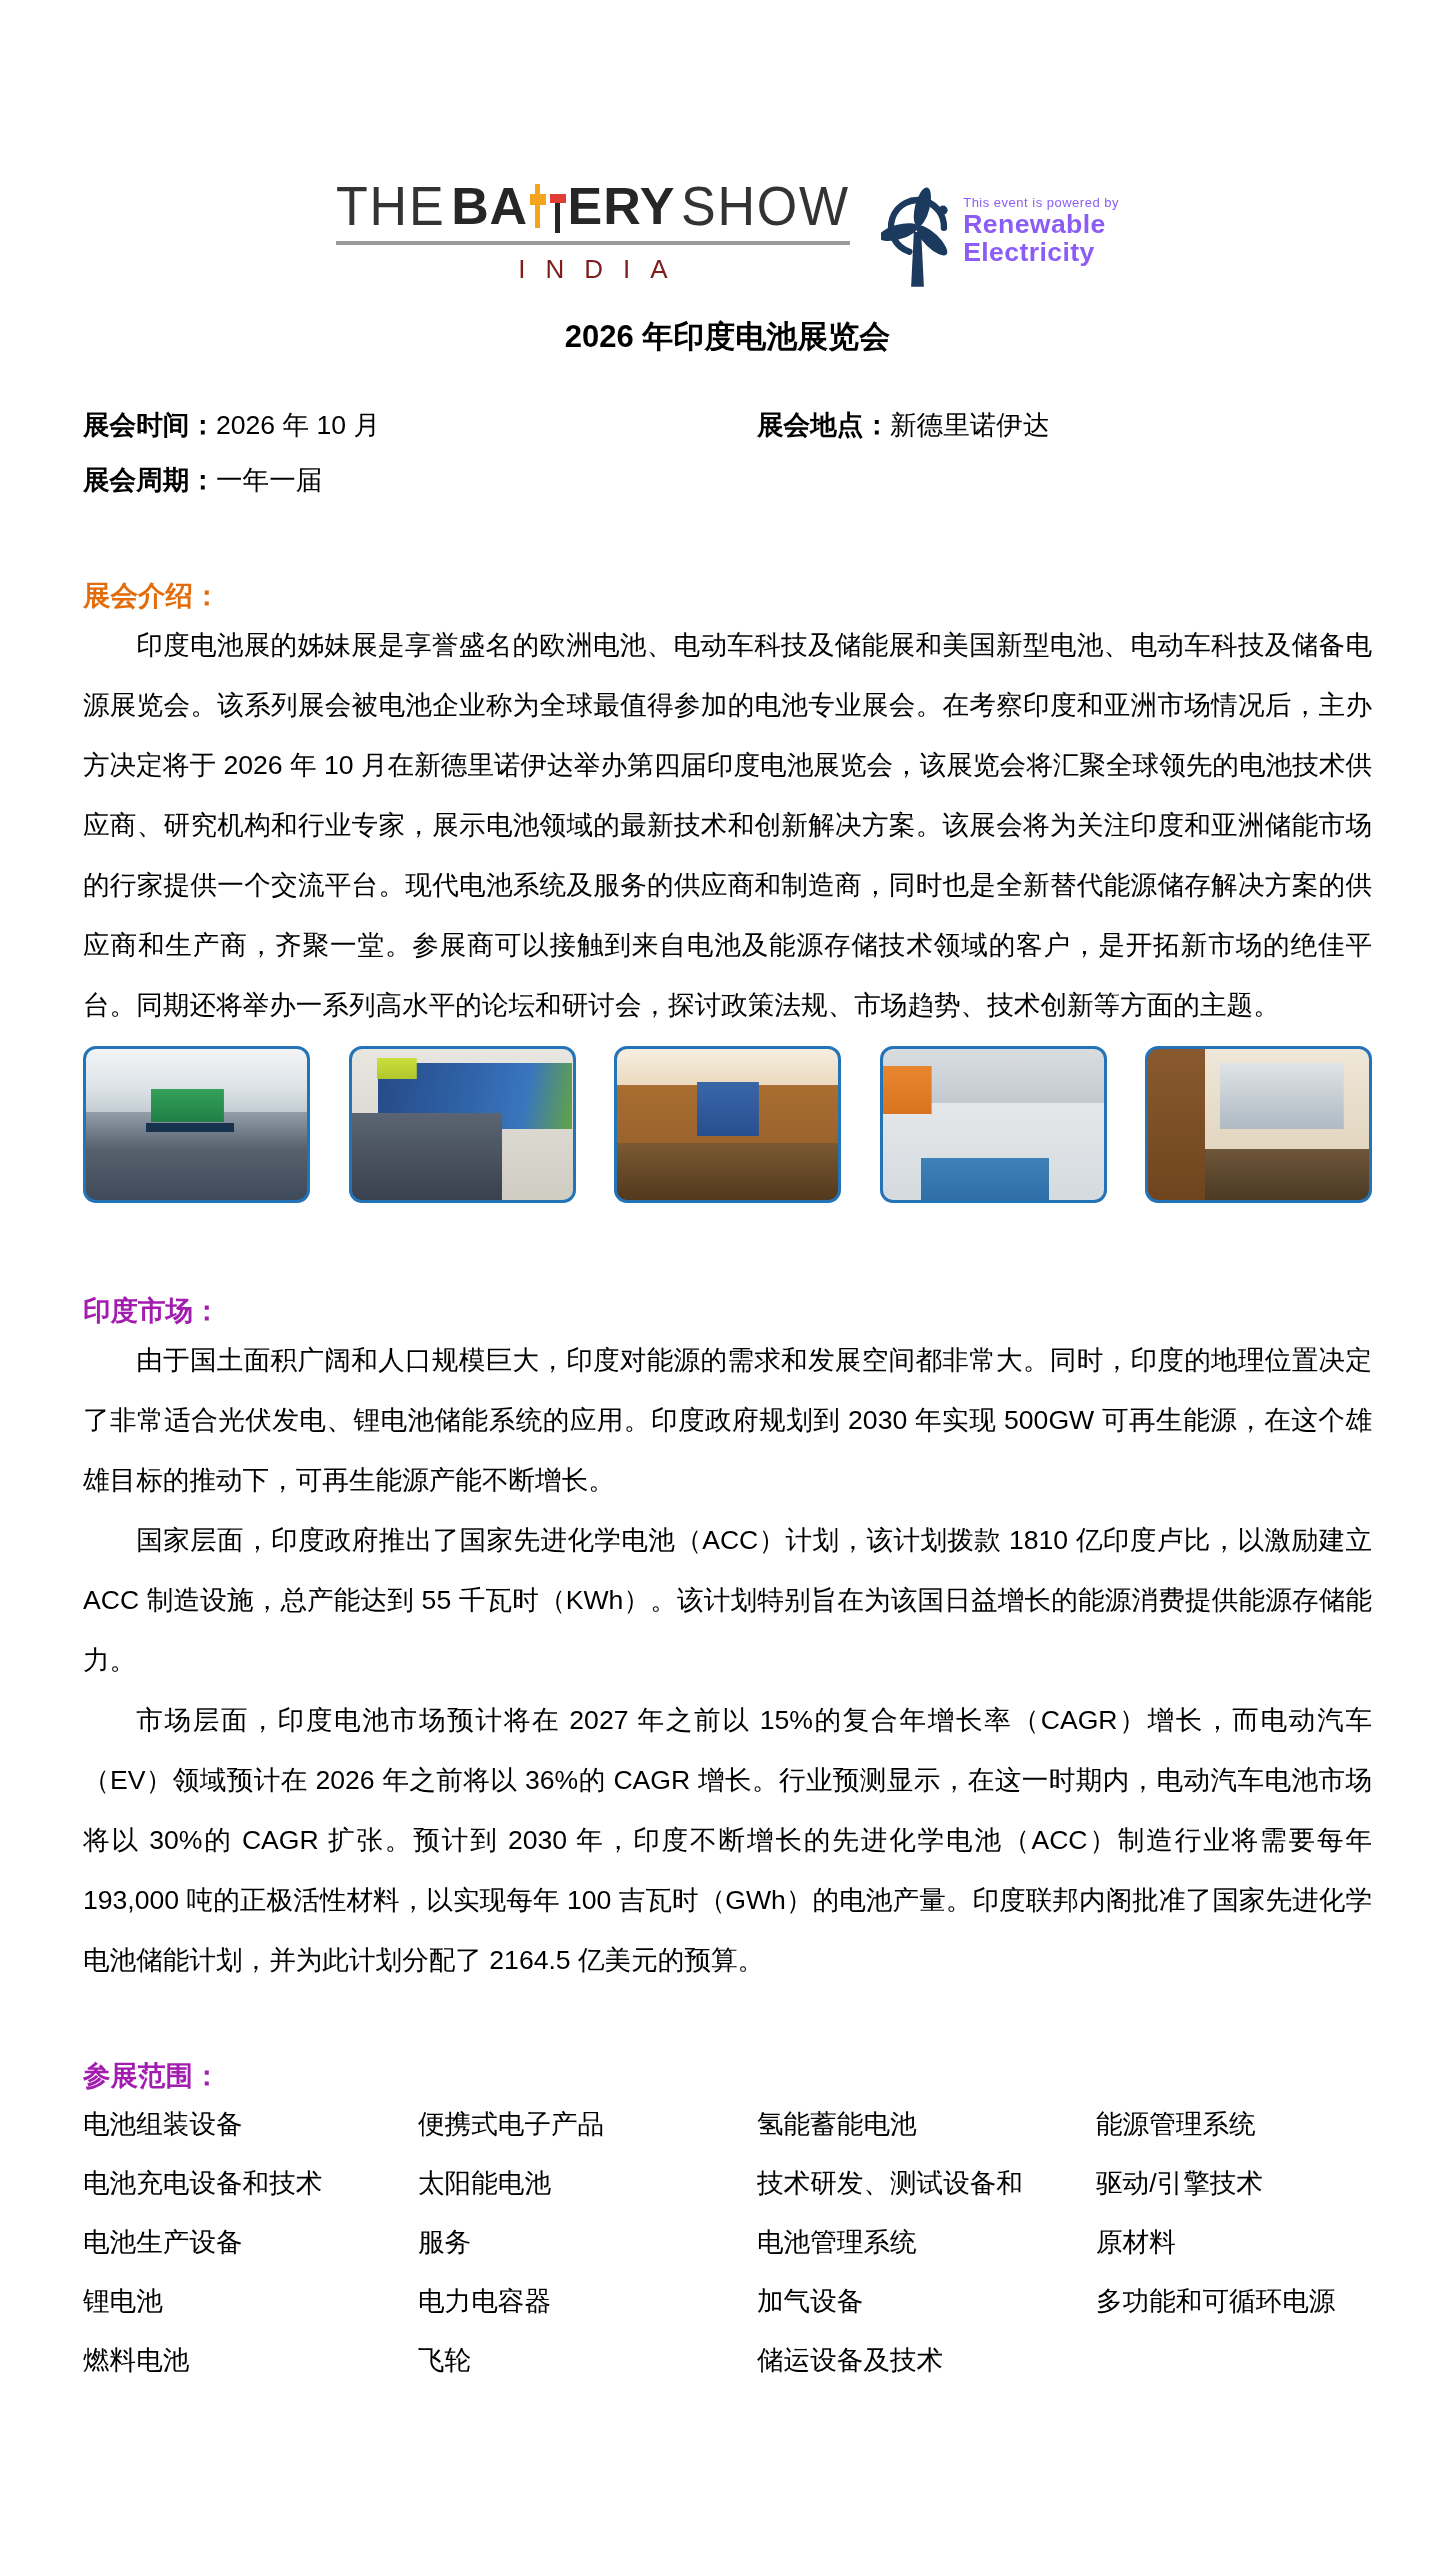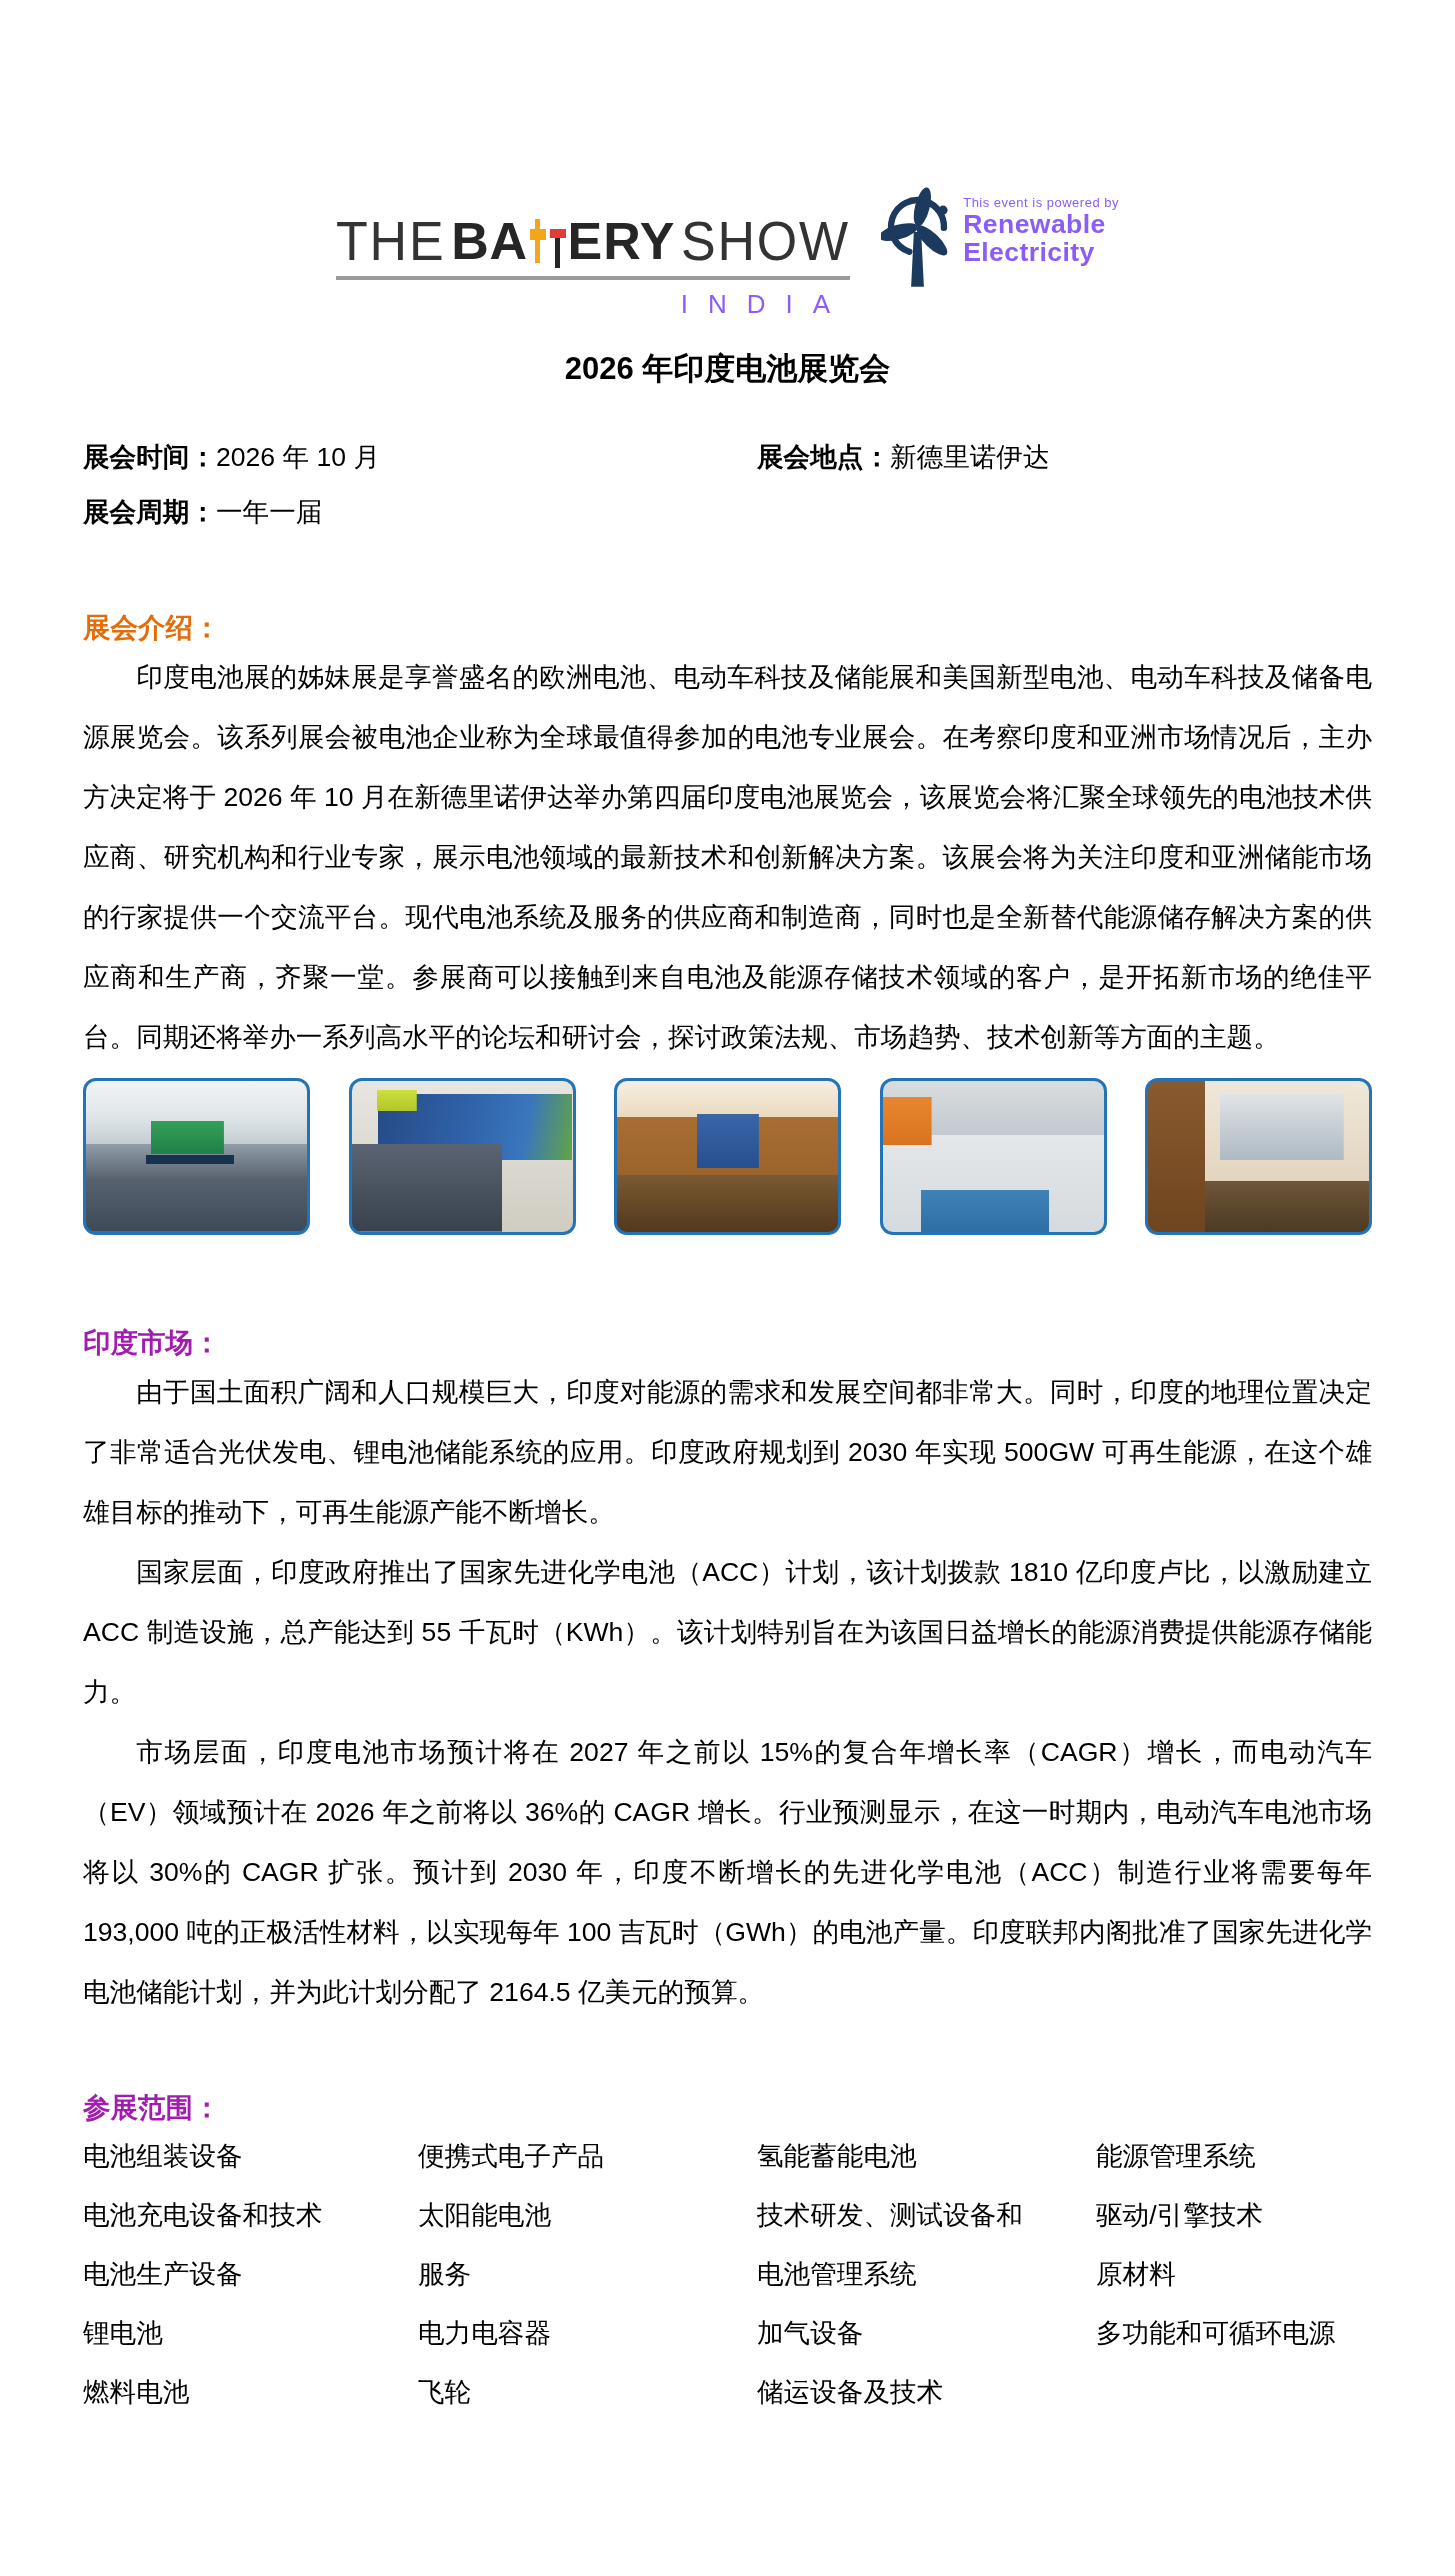--- a/index.html
+++ b/index.html
@@ -7,35 +7,35 @@
     width:1455px;height:2576px;position:relative;
     font-family:"Liberation Sans","DejaVu Sans",sans-serif;
     color:#000;
   }
   .page{padding:0 83px;}
 
   
   .logo-row{padding-top:180px;display:flex;justify-content:center;align-items:flex-start;}
   .logo-left{width:514px;}
   .brand-line{display:flex;align-items:flex-end;justify-content:center;white-space:nowrap;
-    font-size:52px;line-height:53px;color:#2d2d2d;letter-spacing:0.9px;margin-top:35px;}
+    font-size:52px;line-height:53px;color:#2d2d2d;letter-spacing:0.9px;}
   .brand-thin{font-weight:400;letter-spacing:1.8px;color:#333;transform:scaleY(1.05);}
   .brand-bold{font-weight:800;color:#262626;}
   .sp{width:11px;}
   .plus-glyph{display:inline-block;width:31px;height:44px;margin:0 1.8px 1.8px 1.8px;align-self:center;
     background:
       linear-gradient(#f4a51c,#f4a51c) 50% 32%/100% 26% no-repeat,
       linear-gradient(#f4a51c,#f4a51c) 50% 0/34% 100% no-repeat;}
   .tred-glyph{display:inline-block;width:31px;height:39px;margin:0 1.8px;
     background:
       linear-gradient(#e23c36,#e23c36) 50% 0/100% 24% no-repeat,
       linear-gradient(#262626,#262626) 50% 100%/32% 78% no-repeat;}
   .logo-divider{height:3.7px;background:#9b9b9b;margin-top:8.3px;}
-  .logo-india{margin-top:9.2px;text-align:right;font-size:26px;font-weight:500;
-    letter-spacing:20px;text-indent:20px;color:#8b5cf6;}
+  .logo-india{margin-top:9.2px;text-align:center;font-size:26px;font-weight:500;
+    letter-spacing:20px;text-indent:20px;color:#7f1d1d;}
   .logo-right{display:flex;align-items:flex-start;margin-left:31px;padding-top:5.5px;}
   .turbine{width:73px;height:103px;flex:0 0 auto;}
   .re-text{margin-left:9.2px;padding-top:9.2px;color:#8b5cf6;}
   .re-powered{font-size:13px;font-weight:500;letter-spacing:0.5px;}
   .re-big{font-size:26.6px;font-weight:800;line-height:28.4px;letter-spacing:0.4px;}
 
   
   .doc-title{margin-top:27.5px;text-align:center;font-size:31px;font-weight:700;}
   .info-grid{margin-top:49px;display:grid;grid-template-columns:674px 1fr;row-gap:18.3px;
     font-size:26.6px;line-height:37px;}

